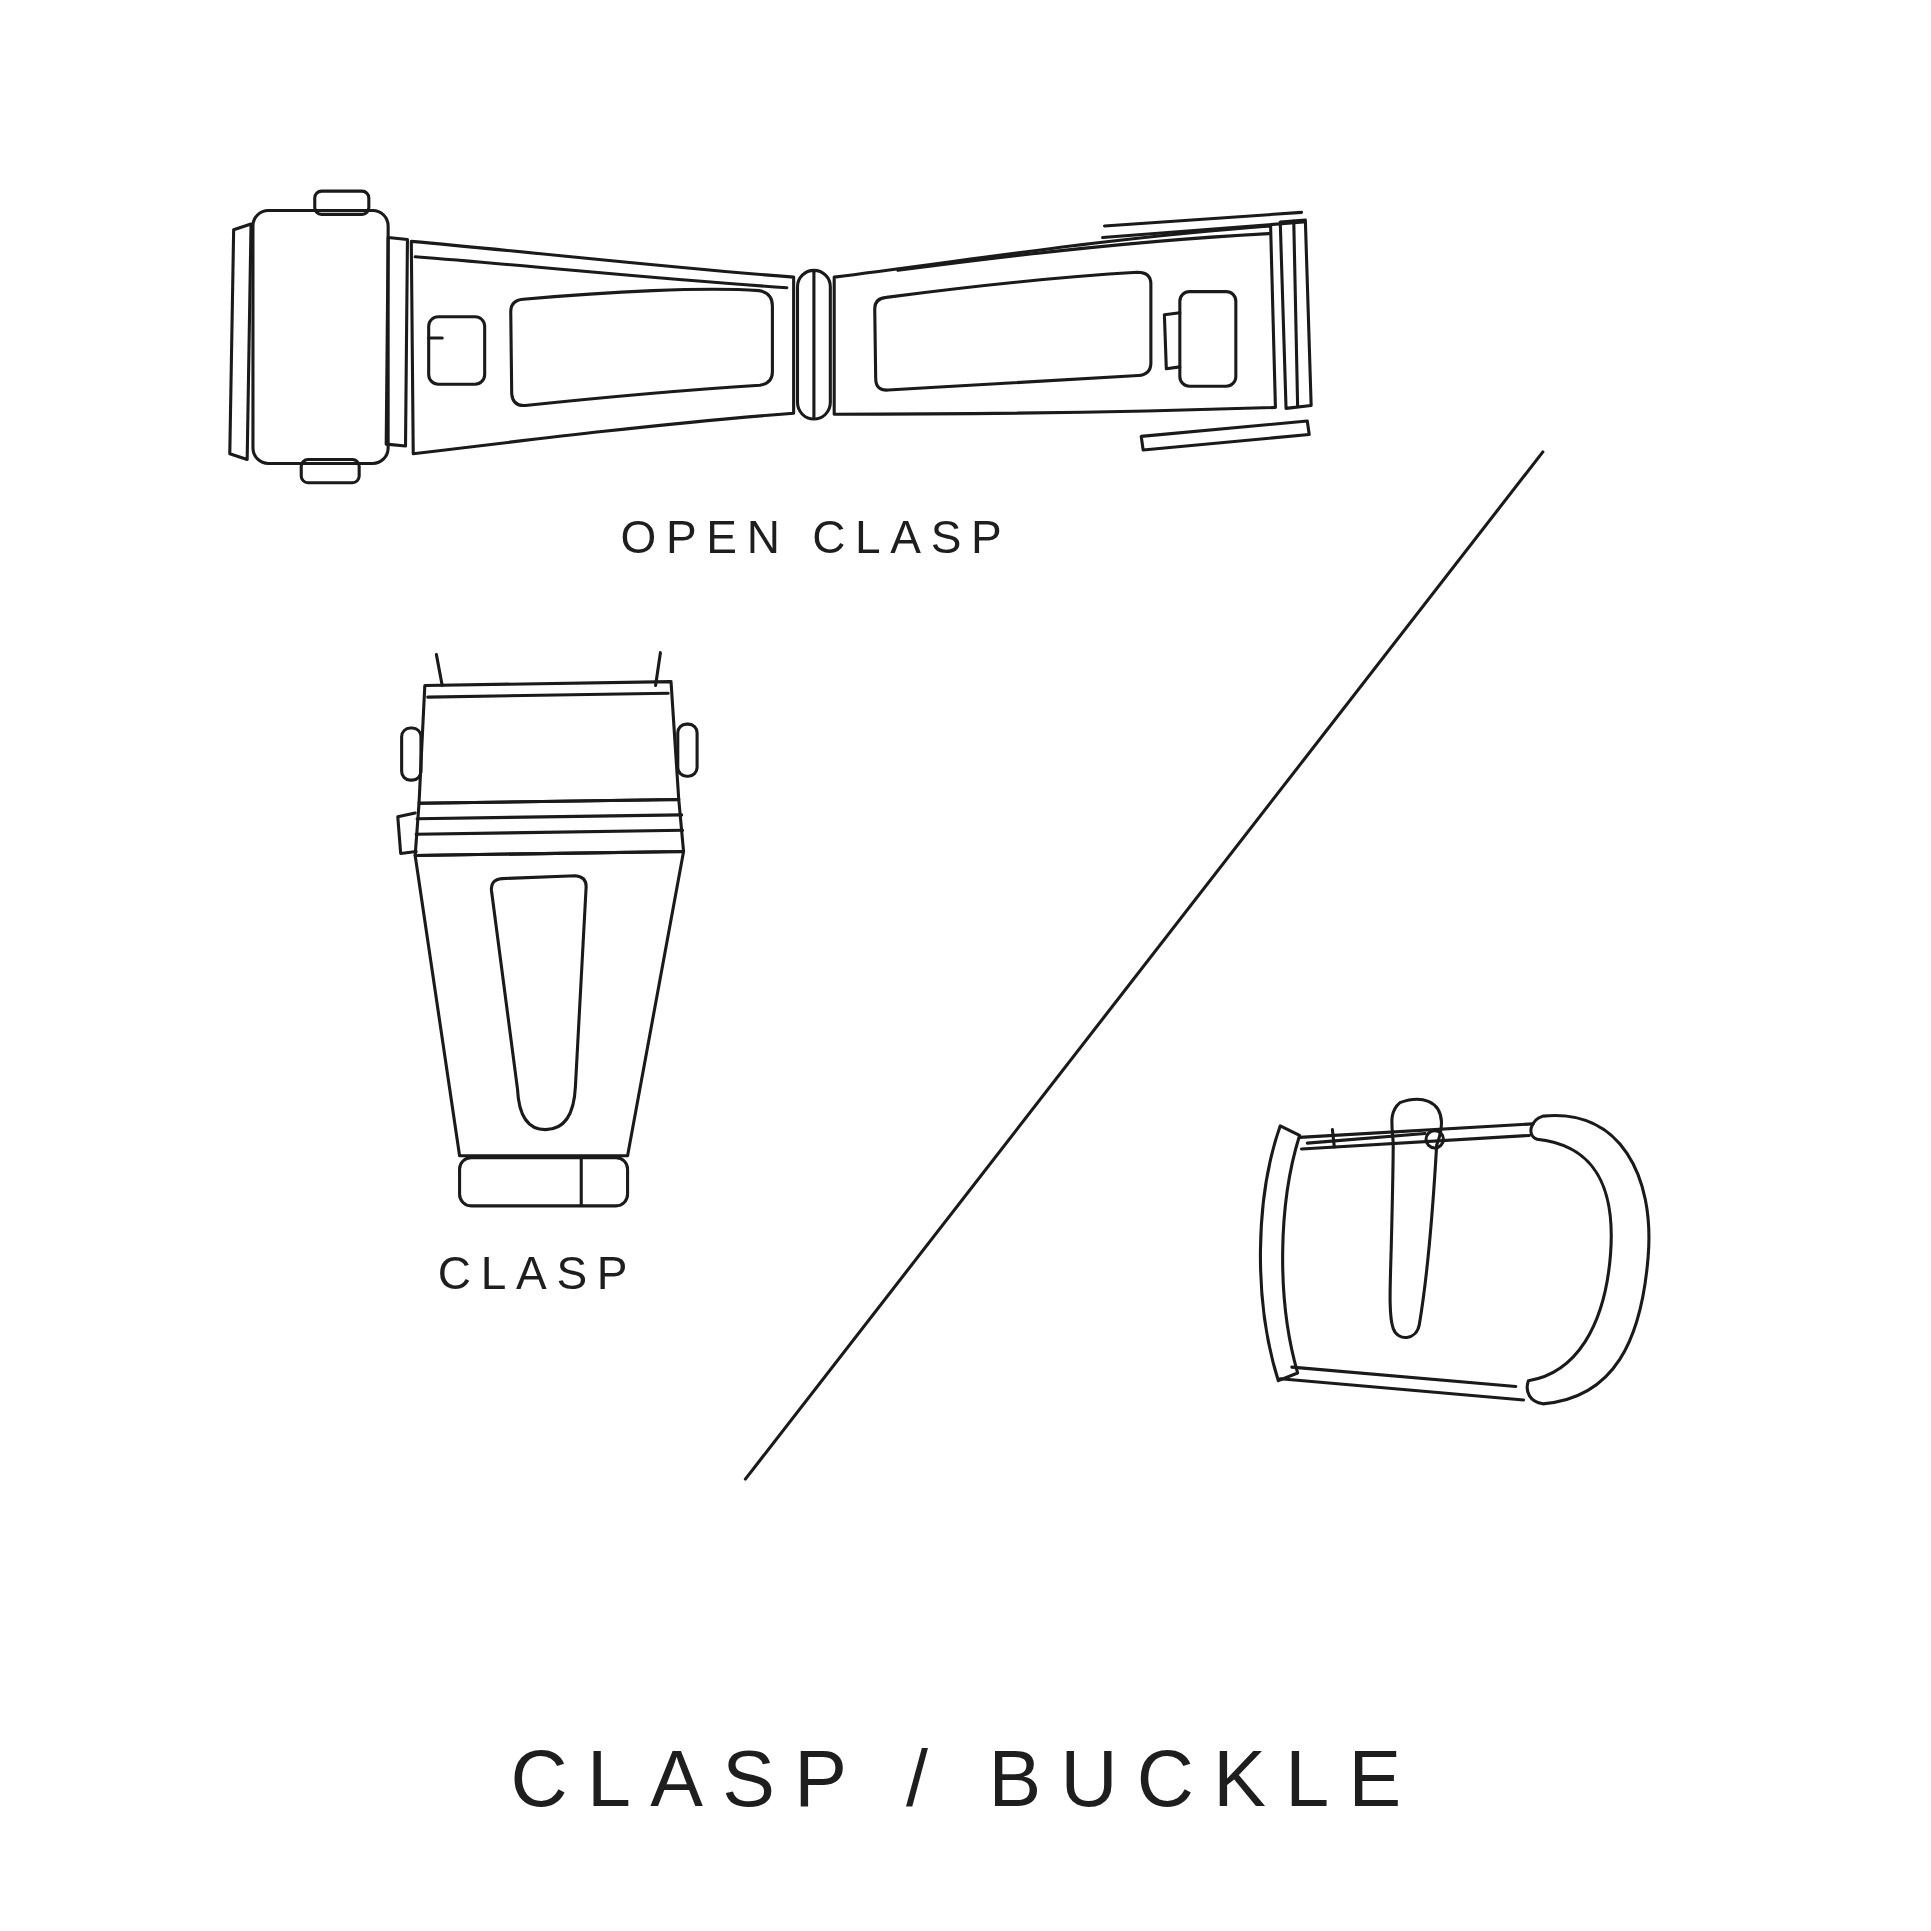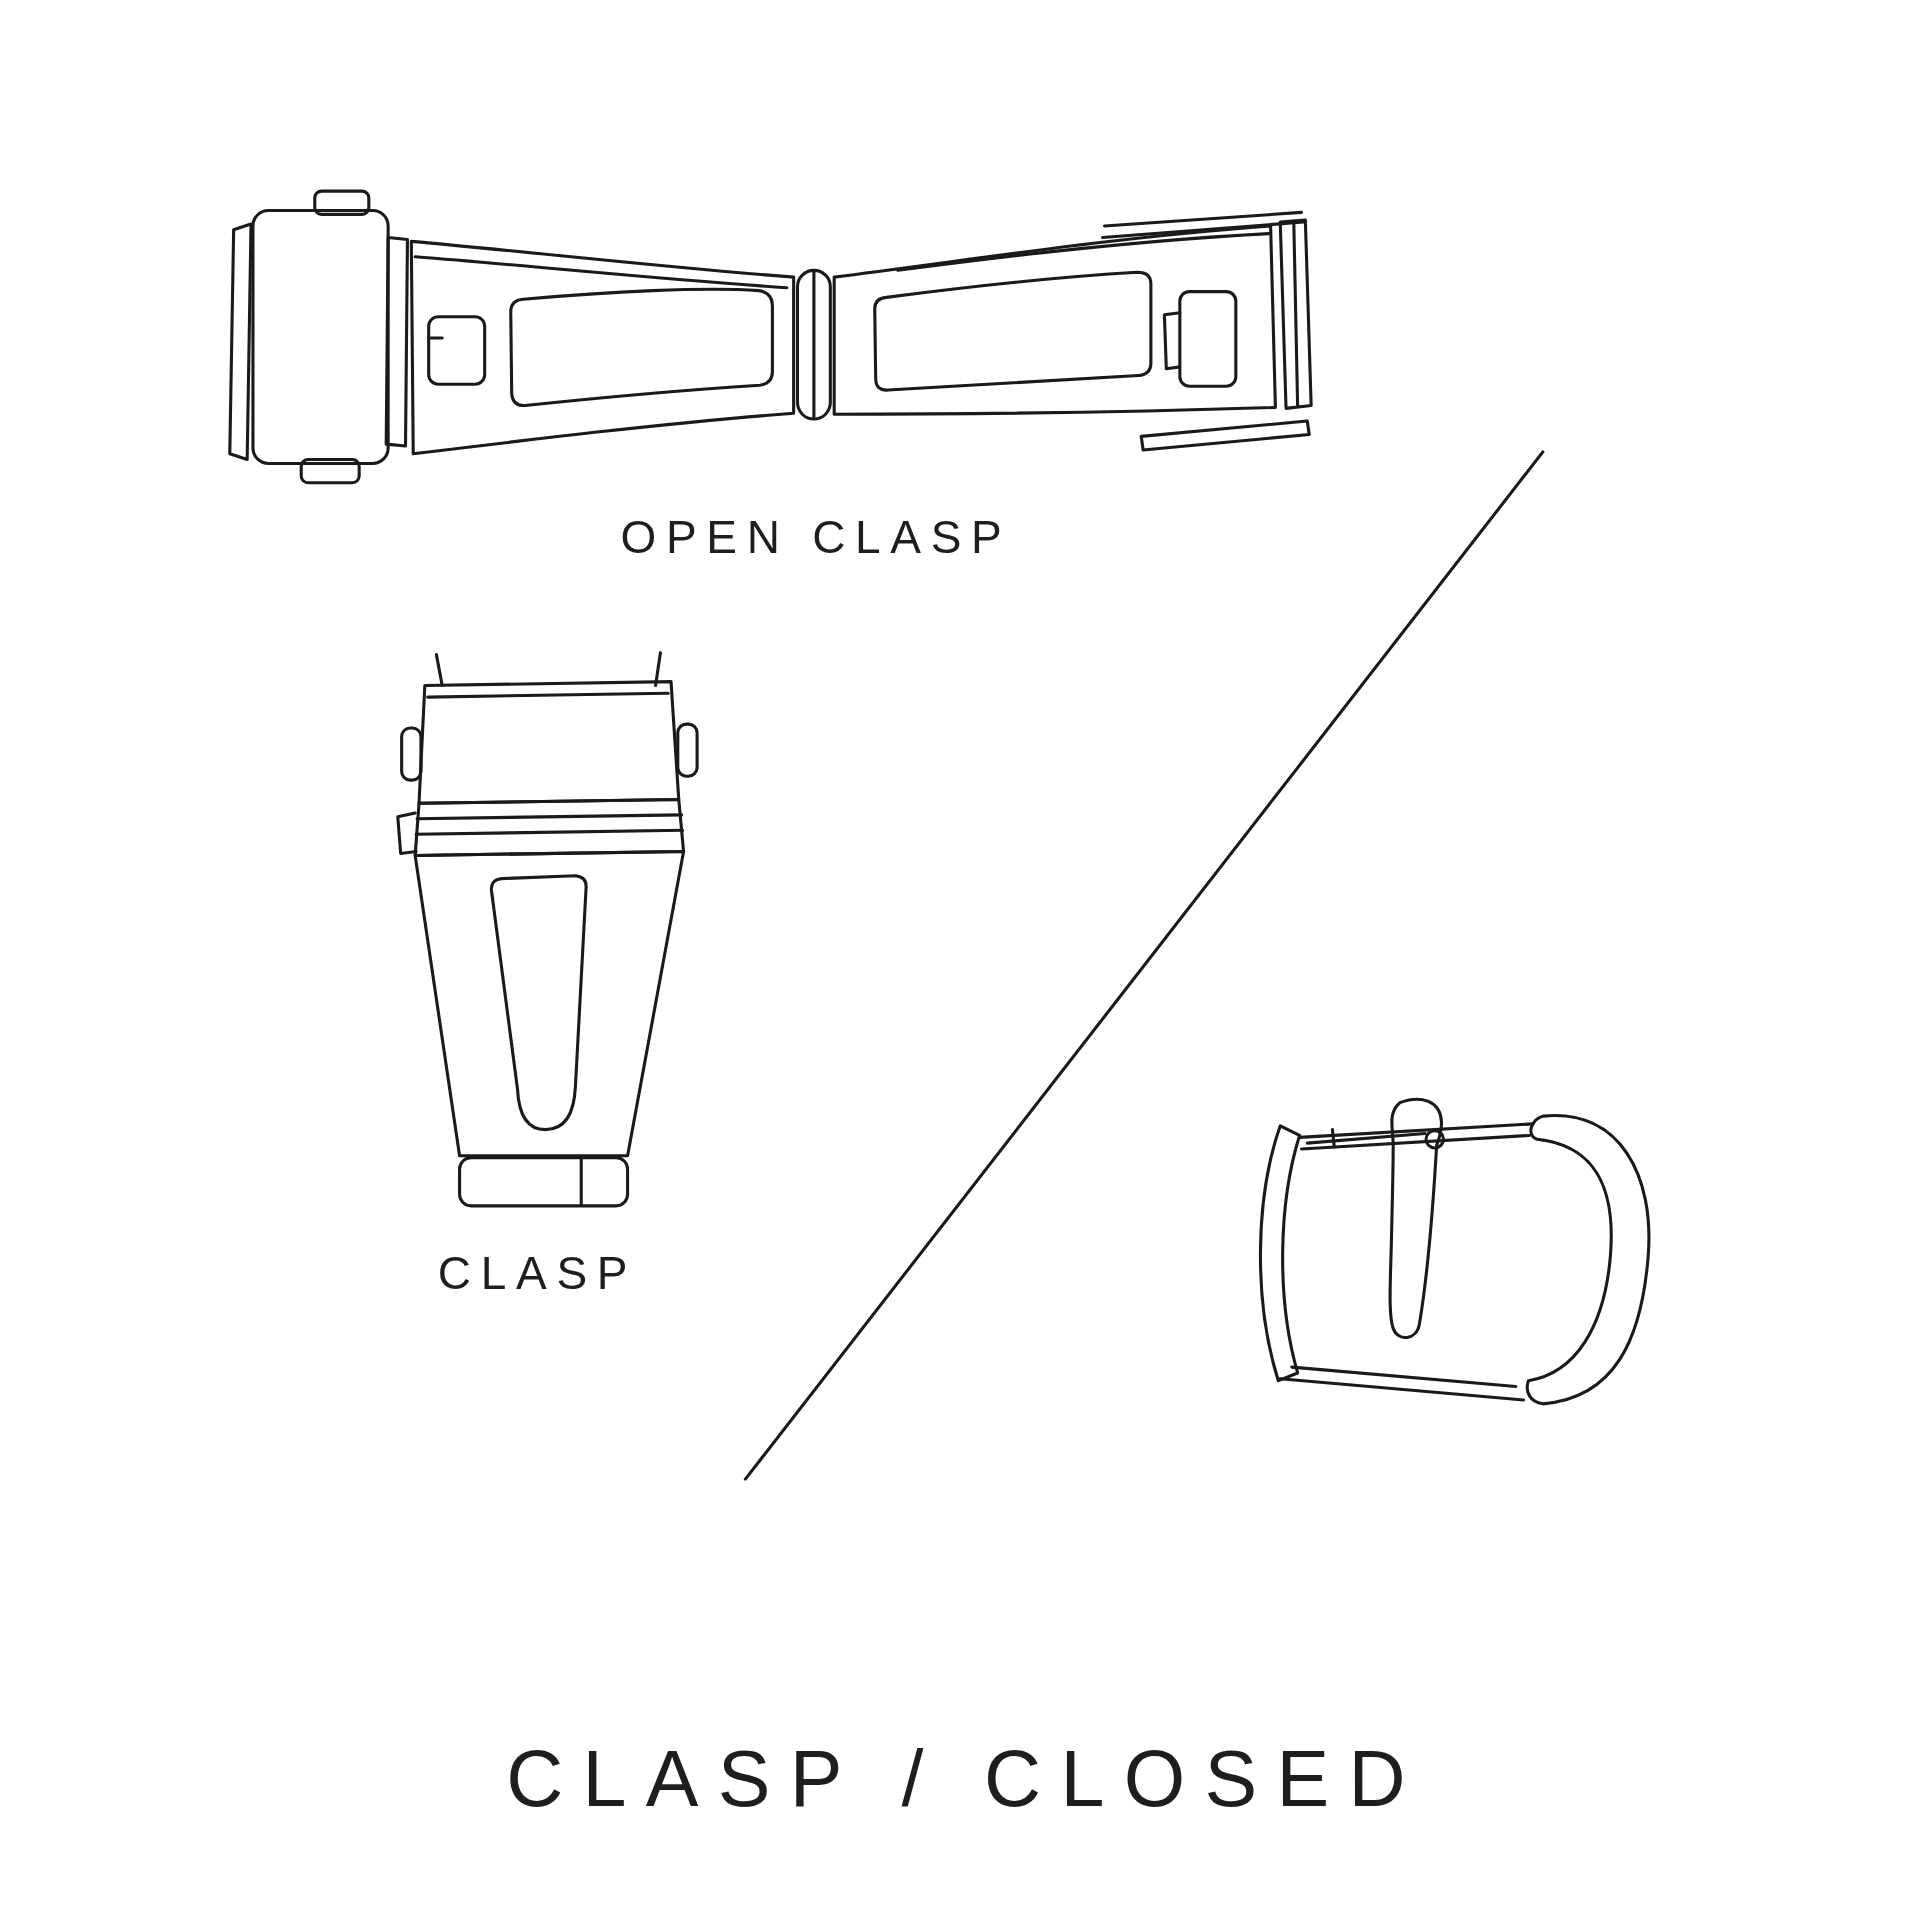--- a/index.html
+++ b/index.html
@@ -160,16 +160,16 @@
       <path d="M170,12 C192,4 212,10 213,32 C213,44 210,50 208,56 C204,125 198,195 190,242 C187,258 168,260 163,246 C158,232 160,200 161,160 C162,120 163,80 163,54 C162,36 158,22 170,12 Z"></path>
 
       <circle cx="206" cy="50" r="9"></circle>
     </g>
   </svg>
 
   <div class="label label-caption label-open-clasp">OPEN CLASP</div>
 
   <div class="label label-caption label-closed">CLASP</div>
 
-  <div class="label label-footer">CLASP / CLOSED</div>
+  <div class="label label-footer">CLASP / BUCKLE</div>
 
 </div>
 
 
 </body></html>

